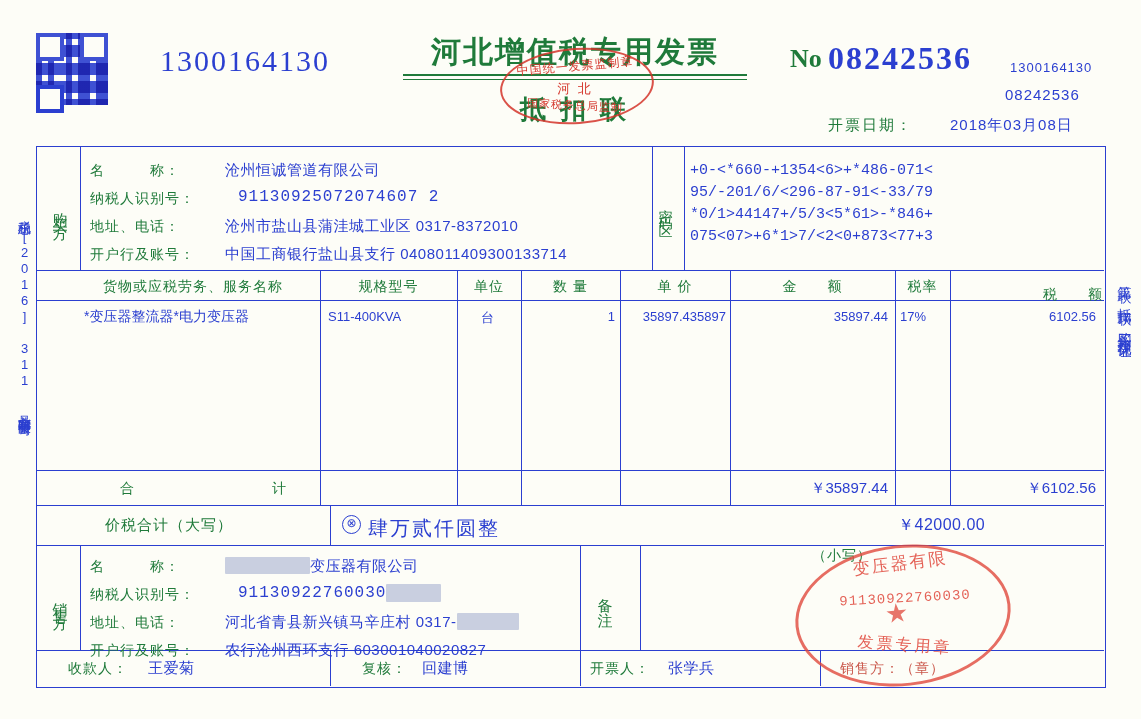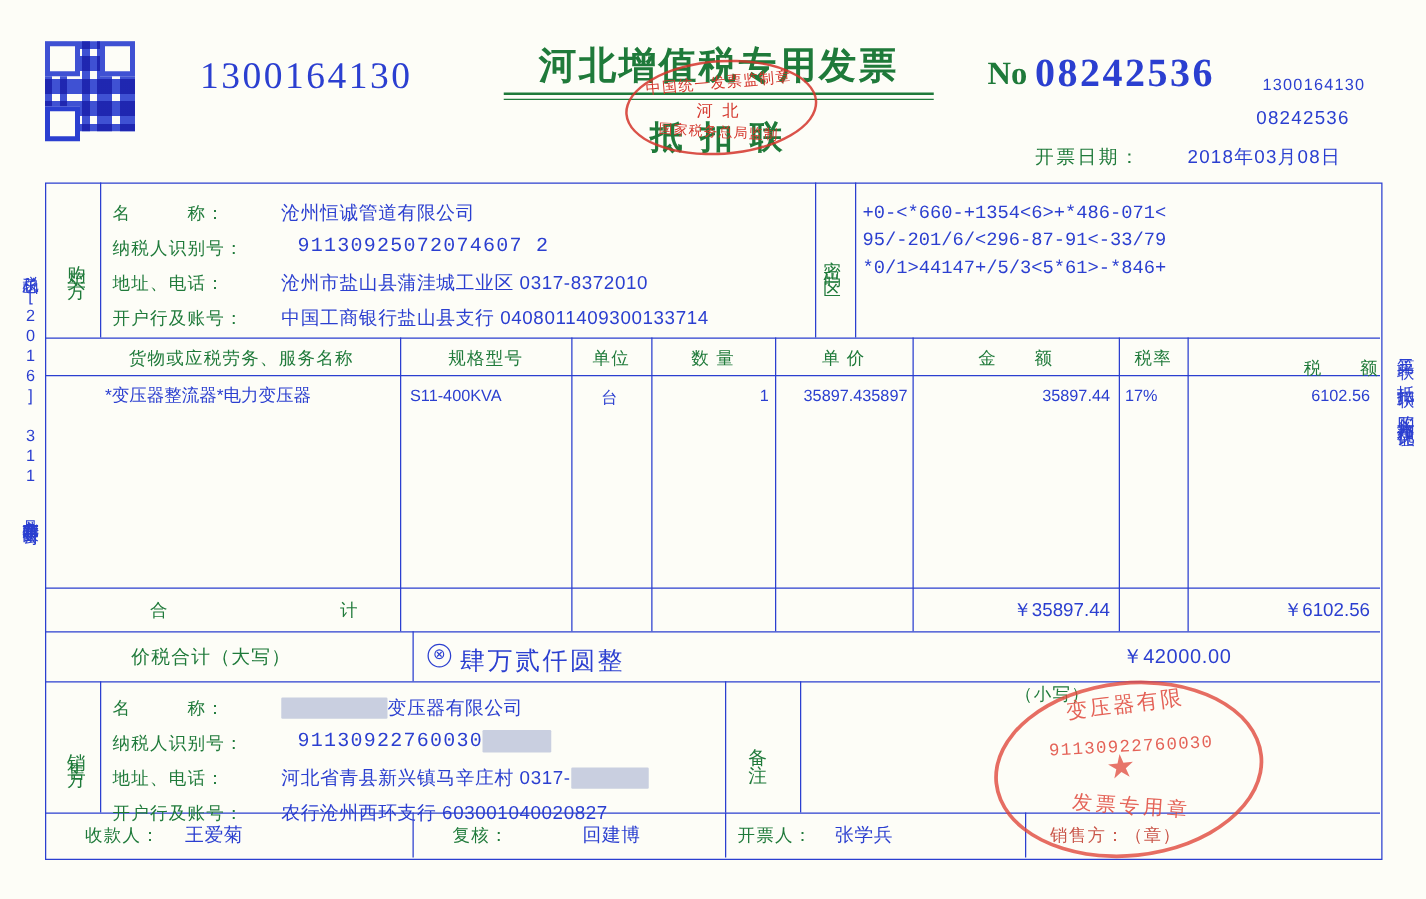--- a/index.html
+++ b/index.html
@@ -230,20 +230,21 @@
   <div class="fval" style="left:225px;top:217px;">沧州市盐山县蒲洼城工业区  0317-8372010</div>
 
   <div class="flabel" style="left:90px;top:246px;">开户行及账号：</div>
   <div class="fval" style="left:225px;top:245px;">中国工商银行盐山县支行  0408011409300133714</div>
 
   <div class="vlabel" style="left:657px;top:165px;height:90px;font-size:14px;letter-spacing:8px;">密码区</div>
   <div class="cipher">
     <div>+0-&lt;*660-+1354&lt;6&gt;+*486-071&lt;</div>
     <div>95/-201/6/&lt;296-87-91&lt;-33/79</div>
     <div>*0/1&gt;44147+/5/3&lt;5*61&gt;-*846+</div>
+    <div>075&lt;07&gt;+6*1&gt;7/&lt;2&lt;0+873&lt;77+3</div>
   </div>
 
   <div class="colhead" style="left:68px;top:278px;width:250px;">货物或应税劳务、服务名称</div>
   <div class="colhead" style="left:320px;top:278px;width:137px;">规格型号</div>
   <div class="colhead" style="left:457px;top:278px;width:64px;">单位</div>
   <div class="colhead" style="left:521px;top:278px;width:99px;">数 量</div>
   <div class="colhead" style="left:620px;top:278px;width:110px;">单 价</div>
   <div class="colhead" style="left:730px;top:278px;width:165px;">金　　额</div>
   <div class="colhead" style="left:895px;top:278px;width:55px;">税率</div>
   <div class="colhead" style="left:950px;top:286px;width:150px;padding-left:48px;">税　　额</div>
@@ -292,20 +293,20 @@
   <div class="seal-b"></div>
   <div class="seal-b-t1">变压器有限</div>
   <div class="seal-b-t2">91130922760030</div>
   <div class="seal-b-star">★</div>
   <div class="seal-b-t3">发票专用章</div>
 
   <div class="flabel" style="left:68px;top:660px;">收款人：</div>
   <div class="fval" style="left:148px;top:659px;">王爱菊</div>
 
   <div class="flabel" style="left:362px;top:660px;">复核：</div>
-  <div class="fval" style="left:422px;top:659px;margin-left:44px;">回建博</div>
+  <div class="fval" style="left:422px;top:659px;">回建博</div>
 
   <div class="flabel" style="left:590px;top:660px;">开票人：</div>
   <div class="fval" style="left:668px;top:659px;">张学兵</div>
 
   <div class="flabel" style="left:840px;top:660px;color:#c0392b;opacity:.85;">销售方：（章）</div>
 
 </div>
 
 </body></html>

